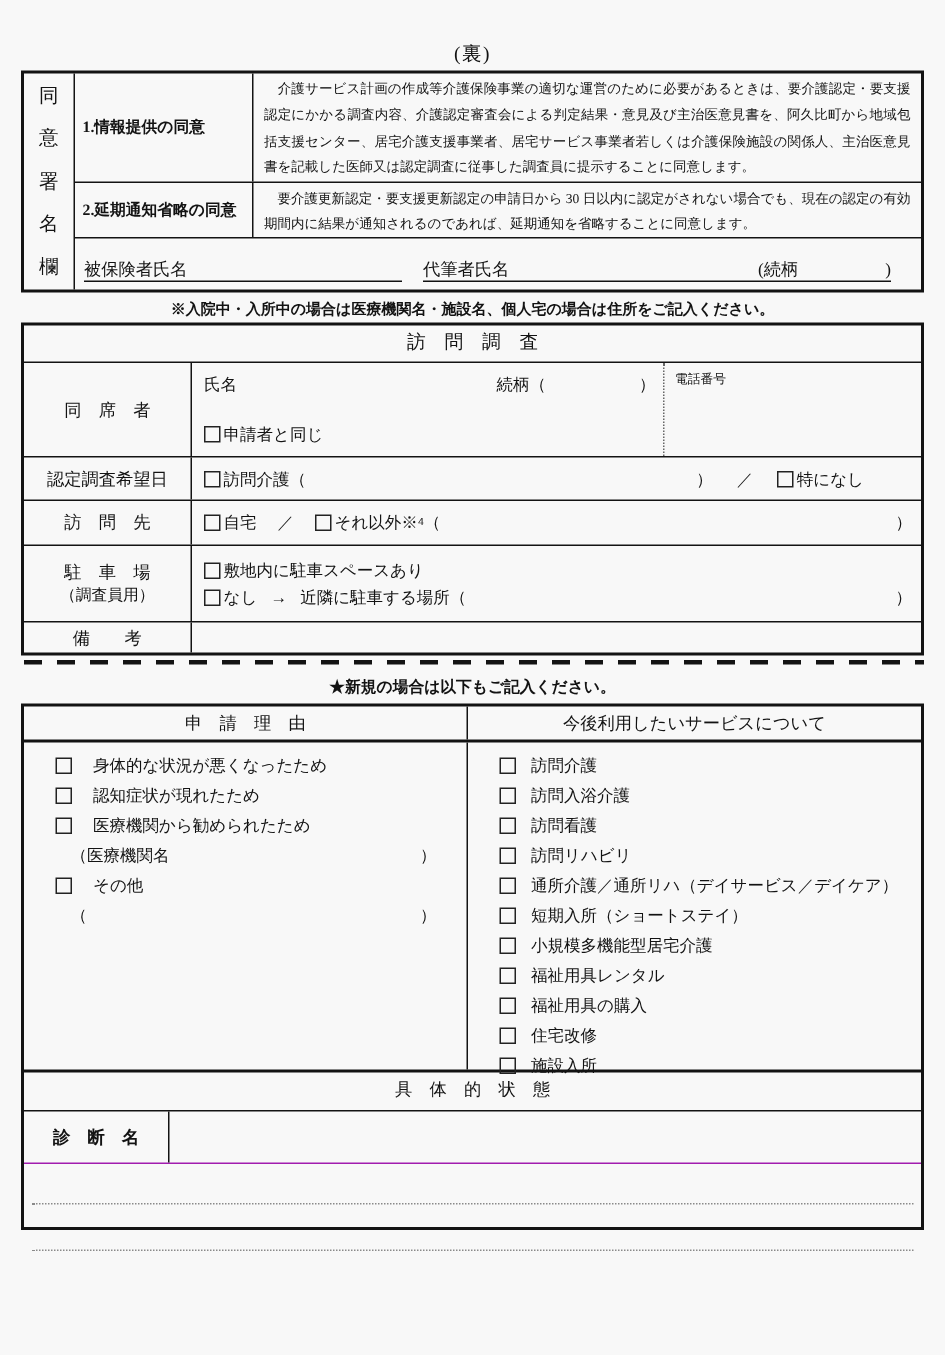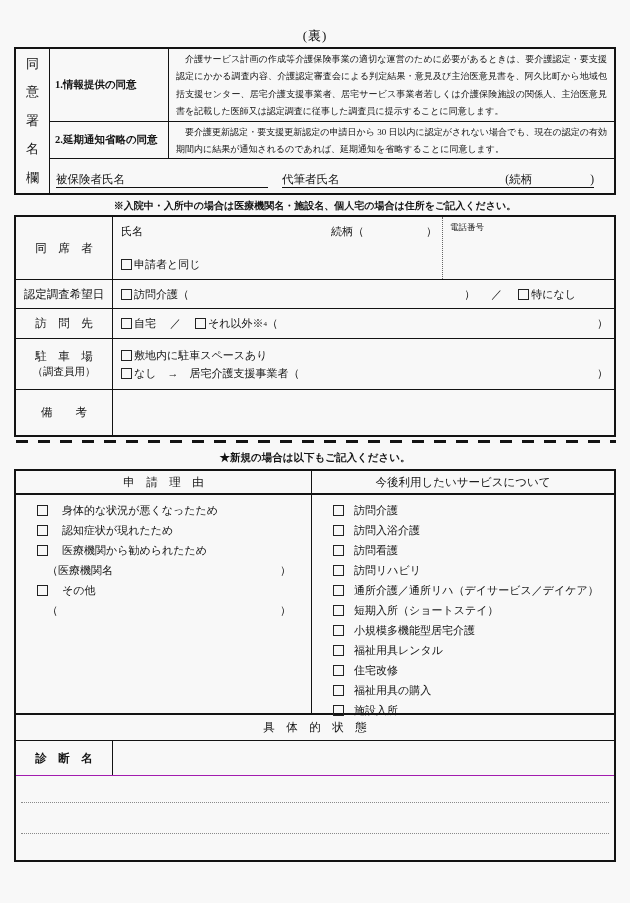--- a/index.html
+++ b/index.html
@@ -34,23 +34,23 @@
   .sig-g2{display:flex;flex:1;margin-left:14px;border-bottom:1px solid #111;align-items:baseline;}
   .sig-rel-space{display:inline-block;width:58px;}
 
   
   #note{top:199px;font-size:10px;font-weight:600;}
 
   
   #visit{left:14px;top:215px;width:602px;height:222px;border:2px solid #131313;display:flex;flex-direction:column;background:#f8f8f8;}
   .v-title{height:24px;line-height:23px;border-bottom:1px solid #131313;text-align:center;font-size:12.5px;}
   .v-row{display:flex;border-bottom:1px solid #131313;min-width:0;}
-  .v-label{width:97px;flex:0 0 auto;border-right:1px solid #131313;display:flex;flex-direction:column;
+  .v-label{width:112px;flex:0 0 auto;border-right:1px solid #131313;display:flex;flex-direction:column;
     align-items:center;justify-content:center;font-size:11.5px;box-sizing:border-box;}
-  .v-content{flex:1;min-width:0;font-size:11px;display:flex;align-items:center;}
+  .v-content{flex:1;min-width:0;font-size:11px;display:flex;align-items:center;font-family:Liberation Mono, monospace;}
   .r-attendee{height:62px;}
   .r-attendee .v-content{align-items:stretch;padding:0;}
   .att-main{flex:1;display:flex;flex-direction:column;padding:7px 0 0 8px;min-width:0;}
   .att-line1{display:flex;align-items:baseline;height:16px;}
   .att-line2{display:flex;align-items:center;margin-top:16px;height:16px;}
   .att-phone{width:172px;flex:0 0 auto;border-left:1px dotted #666;font-size:8.5px;padding:5px 12px 0 7px;box-sizing:border-box;}
   .r-date{height:28px;}
   .r-place{height:29px;}
   .r-park{height:50px;}
   .r-park .v-content{flex-direction:column;align-items:stretch;justify-content:center;padding:0;}
@@ -58,21 +58,21 @@
   .r-remarks{height:25px;border-bottom:none;flex:1;}
   .sup4{font-size:7px;vertical-align:super;line-height:0;}
   .vl-sub{font-size:10.5px;margin-top:1px;}
 
   
   #dashsep{left:16px;top:440px;width:600px;height:3px;
     background:repeating-linear-gradient(90deg,#131313 0 12px,transparent 12px 22px);}
   #star-note{top:451px;font-size:10.5px;font-weight:600;}
 
   
-  #apply{left:14px;top:469px;width:602px;height:393px;border:2px solid #131313;display:flex;flex-direction:column;background:#f8f8f8;}
+  #apply{left:14px;top:469px;width:602px;height:351px;border:2px solid #131313;display:flex;flex-direction:column;background:#f8f8f8;}
   .a-header{height:22px;display:flex;border-bottom:2px solid #131313;font-size:11.5px;flex:0 0 auto;}
   .a-header .hcell{display:flex;align-items:center;justify-content:center;}
   .a-hleft{width:296px;border-right:1px solid #131313;box-sizing:border-box;}
   .a-hright{flex:1;}
   .a-body{height:218px;display:flex;border-bottom:2px solid #131313;flex:0 0 auto;min-height:0;}
   .a-left{width:296px;border-right:1px solid #131313;box-sizing:border-box;padding-top:5px;}
   .a-right{flex:1;padding-top:5px;min-width:0;}
   .a-item{height:20px;display:flex;align-items:center;font-size:11px;padding-left:21px;}
   .a-item .cb{margin-right:14px;}
   .a-right .a-item .cb{margin-right:10px;}
@@ -118,20 +118,21 @@
         <span class="sig-rel-space"></span>
         <span>)</span>
       </span>
     </div>
   </div>
 </div>
 
 <div class="abs center-text" id="note">※入院中・入所中の場合は医療機関名・施設名、個人宅の場合は住所をご記入ください。</div>
 
 <div class="abs" id="visit">
+  <div class="v-title">訪　問　調　査</div>
 
   <div class="v-row r-attendee">
     <div class="v-label">同　席　者</div>
     <div class="v-content">
       <div class="att-main">
         <div class="att-line1">
           <span>氏名</span>
           <span class="grow"></span>
           <span>続柄（</span>
           <span style="width:62px"></span>
@@ -181,21 +182,21 @@
       <span>駐　車　場</span>
       <span class="vl-sub">（調査員用）</span>
     </div>
     <div class="v-content">
       <div class="park-line">
         <span class="cb" style="margin-right:2px"></span>
         <span>敷地内に駐車スペースあり</span>
       </div>
       <div class="park-line">
         <span class="cb" style="margin-right:2px"></span>
-        <span>なし　→　居宅介護支援事業者（</span>
+        <span>なし　→　近隣に駐車する場所（</span>
         <span class="grow"></span>
         <span style="margin-right:6px">）</span>
       </div>
     </div>
   </div>
 
   <div class="v-row r-remarks">
     <div class="v-label">備　　考</div>
     <div class="v-content"></div>
   </div>
@@ -269,25 +270,25 @@
       <div class="a-item">
         <span class="cb"></span>
         <span>小規模多機能型居宅介護</span>
       </div>
       <div class="a-item">
         <span class="cb"></span>
         <span>福祉用具レンタル</span>
       </div>
       <div class="a-item">
         <span class="cb"></span>
+        <span>福祉用具の購入</span>
+      </div>
+      <div class="a-item">
+        <span class="cb"></span>
         <span>住宅改修</span>
-      </div>
-      <div class="a-item">
-        <span class="cb"></span>
-        <span>福祉用具の購入</span>
       </div>
       <div class="a-item">
         <span class="cb"></span>
         <span>施設入所</span>
       </div>
     </div>
   </div>
 
   <div class="a-cond-header">具　体　的　状　態</div>
 

